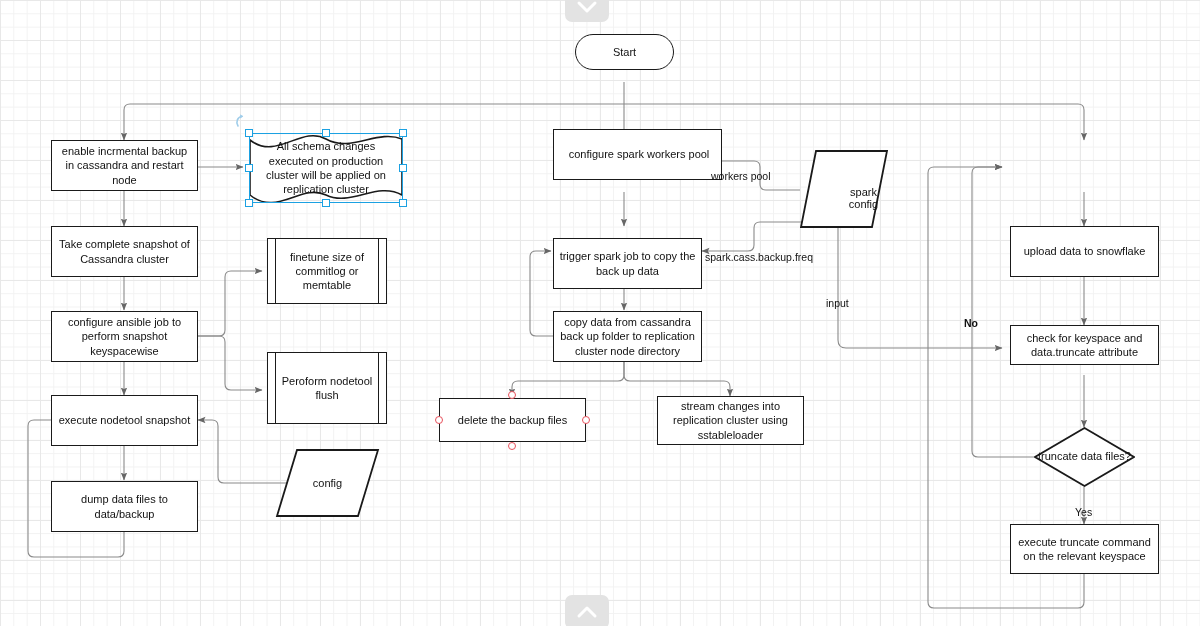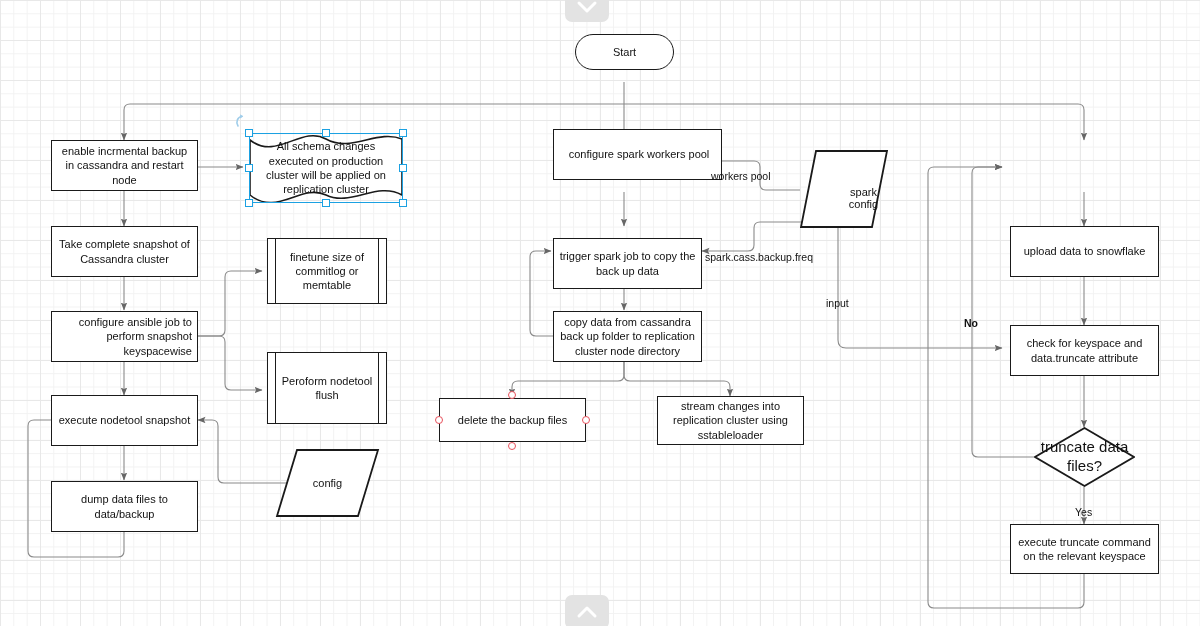--- a/index.html
+++ b/index.html
@@ -75,21 +75,21 @@
   .diamond {
     position: absolute;
     z-index: 5;
     display: flex;
     align-items: center;
     justify-content: center;
   }
   .diamond svg { position: absolute; left: 0; top: 0; }
   .diamond span {
     position: relative; z-index: 2;
-    font-size: 15px; color: #111111; text-align: center; line-height: 1.25;
+    font-size: 11px; color: #111111; text-align: center; line-height: 1.25;
   }
 
   .doc {
     position: absolute;
     z-index: 6;
     display: flex;
     align-items: center;
     justify-content: center;
   }
   .doc svg { position: absolute; left: 0; top: 0; }
@@ -213,21 +213,21 @@
   </div>
 
   <div class="node" style="left:51px; top:140px; width:147px; height:51px;">
     <span>enable incrmental backup in cassandra and restart node</span>
   </div>
 
   <div class="node" style="left:51px; top:226px; width:147px; height:51px;">
     <span>Take complete snapshot of Cassandra cluster</span>
   </div>
 
-  <div class="node" style="left:51px; top:311px; width:147px; height:51px;text-align:right;">
+  <div class="node" style="left:51px; top:311px; width:147px; height:51px;">
     <span>configure ansible job to perform snapshot keyspacewise</span>
   </div>
 
   <div class="node" style="left:51px; top:395px; width:147px; height:51px;">
     <span>execute nodetool snapshot</span>
   </div>
 
   <div class="node" style="left:51px; top:481px; width:147px; height:51px;">
     <span>dump data files to data/backup</span>
   </div>
@@ -272,21 +272,21 @@
       <polygon points="16,1 87,1 72,77 1,77" fill="#ffffff" stroke="#1a1a1a" stroke-width="1.8"></polygon>
     </svg>
     <span>spark config</span>
   </div>
 
 
   <div class="node" style="left:1010px; top:226px; width:149px; height:51px;">
     <span>upload data to snowflake</span>
   </div>
 
-  <div class="node" style="left:1010px; top:325px; width:149px; height:51px;">
+  <div class="node" style="left:1010px; top:325px; width:149px; height:40px;">
     <span>check for keyspace and data.truncate attribute</span>
   </div>
 
   <div class="diamond" style="left:1034px; top:427px; width:101px; height:60px;">
     <svg width="101" height="60" viewBox="0 0 101 60">
       <polygon points="50.5,1 100,30 50.5,59 1,30" fill="#ffffff" stroke="#1a1a1a" stroke-width="1.8"></polygon>
     </svg>
     <span>truncate data files?</span>
   </div>
 

